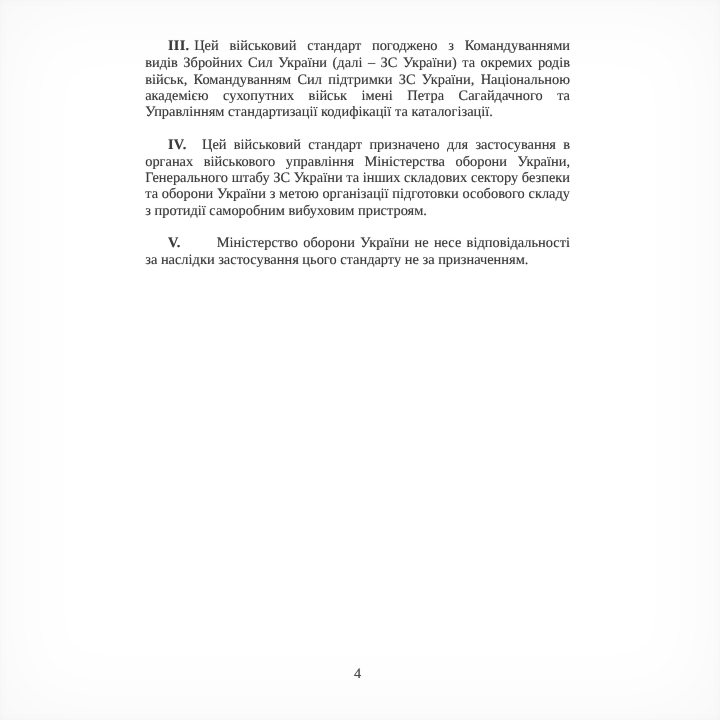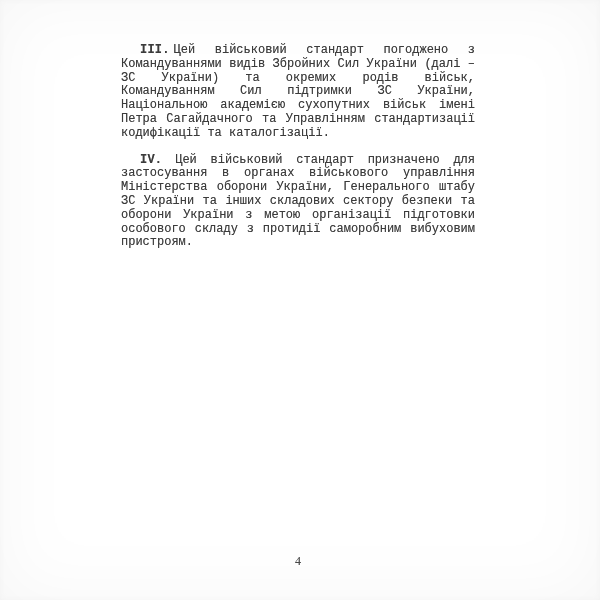--- a/index.html
+++ b/index.html
@@ -6,25 +6,24 @@
   .page{
     position:relative;
     width:600px;height:600px;
     background:#ffffff;
     overflow:hidden;
     font-family:"Liberation Serif","DejaVu Serif",serif;
     box-shadow: inset 0 0 70px rgba(130,130,130,0.07), inset 0 0 6px rgba(160,160,160,0.08);
   }
   .textblock{
     position:absolute;
-    left:121px;top:44px;width:354px;
+    left:121px;top:32px;width:354px;
     font-size:12px;line-height:13.8px;
     color:#3b3b3b;
     text-shadow:0 0 0.6px rgba(70,70,70,0.55);
-    font-family:Liberation Mono, monospace;
   }
   .para{
     margin:0 0 13px 0;
     text-align:justify;
     text-indent:19px;
   }
   .para.ragged{ text-align:left; }
   .para b{ font-weight:bold; letter-spacing:0.2px; }
   .tab{ display:inline-block; height:1px; }
   .tab-1{ width:4px; }
@@ -43,18 +42,19 @@
 </head>
 <body>
 
 <div class="page">
   <div class="textblock">
 
     <p class="para"><b>III.</b><span class="tab tab-1"></span><span>Цей військовий стандарт погоджено з Командуваннями видів Збройних Сил України (далі – ЗС України) та окремих родів військ, Командуванням Сил підтримки ЗС України, Національною академією сухопутних військ імені Петра Сагайдачного та Управлінням стандартизації кодифікації та каталогізації.</span></p>
 
     <p class="para"><b>IV.</b><span class="tab tab-2"></span><span>Цей військовий стандарт призначено для застосування в органах військового управління Міністерства оборони України, Генерального штабу ЗС України та інших складових сектору безпеки та оборони України з метою організації підготовки особового складу з протидії саморобним вибуховим пристроям.</span></p>
 
+    <p class="para"><b>V.</b><span class="tab tab-3"></span><span>Міністерство оборони України не несе відповідальності за наслідки застосування цього стандарту не за призначенням.</span></p>
 
 
   </div>
 
   <div class="page-number">4</div>
 </div>
 
 </body></html>

